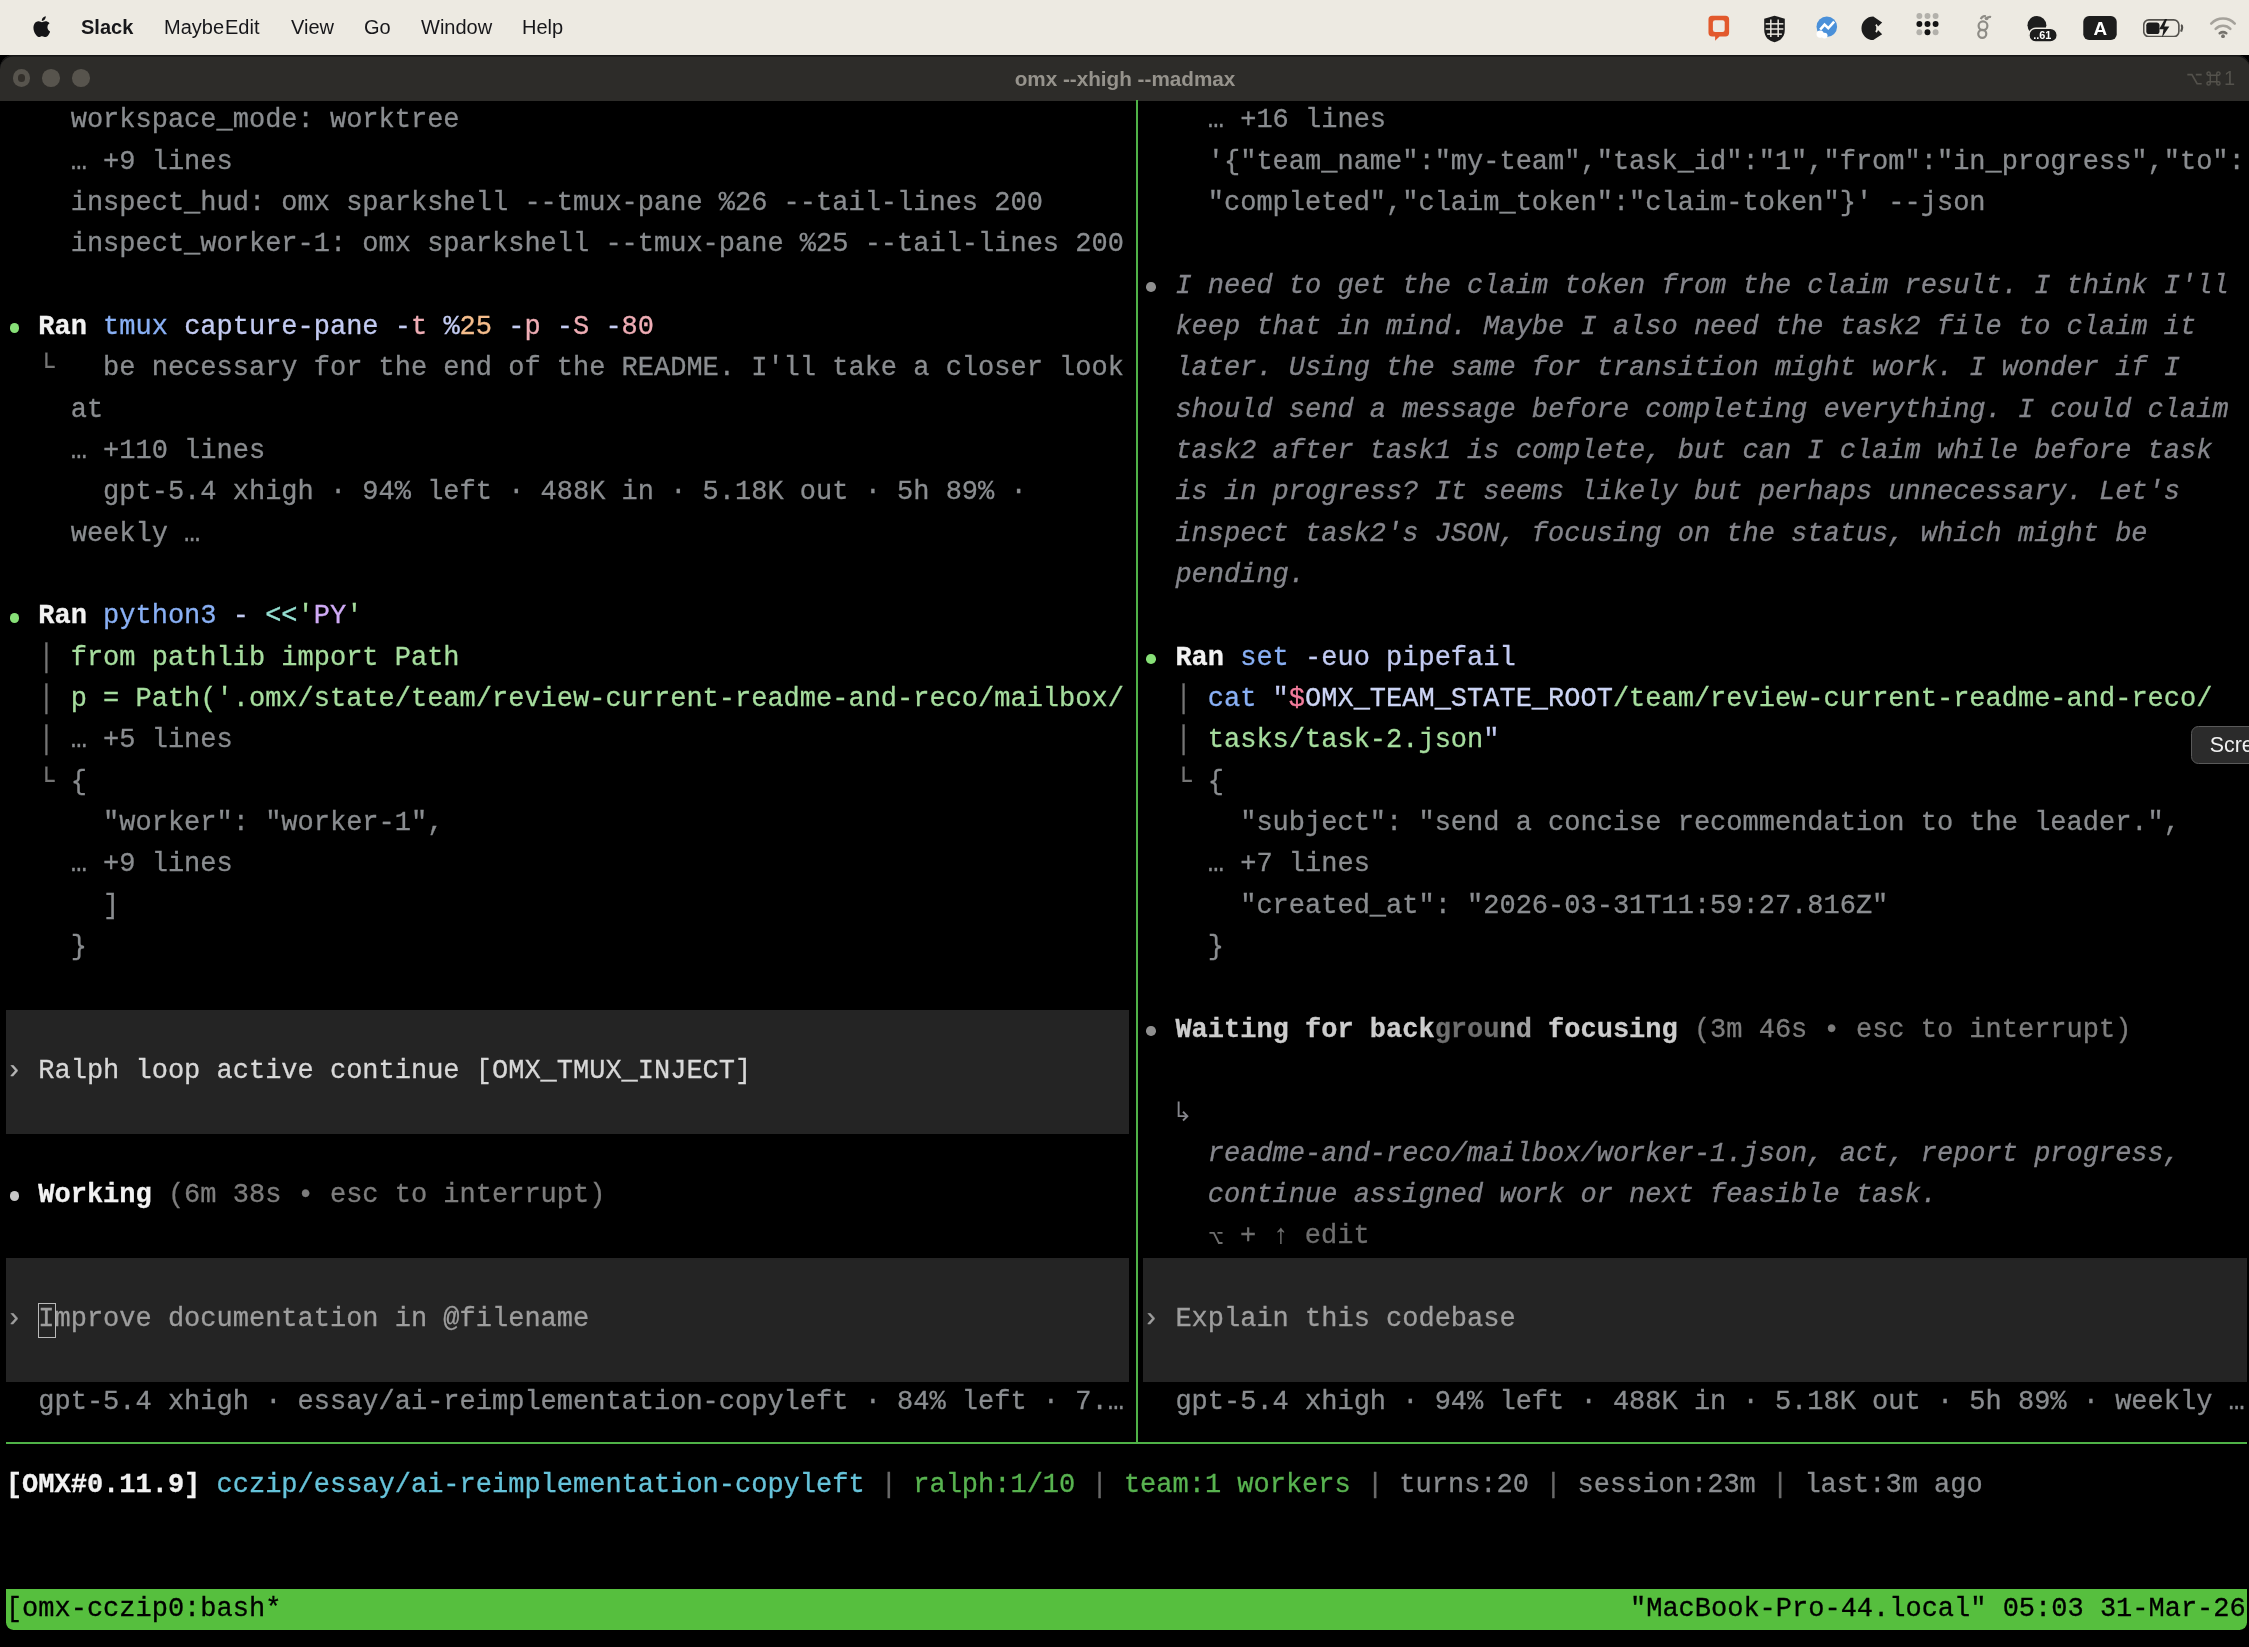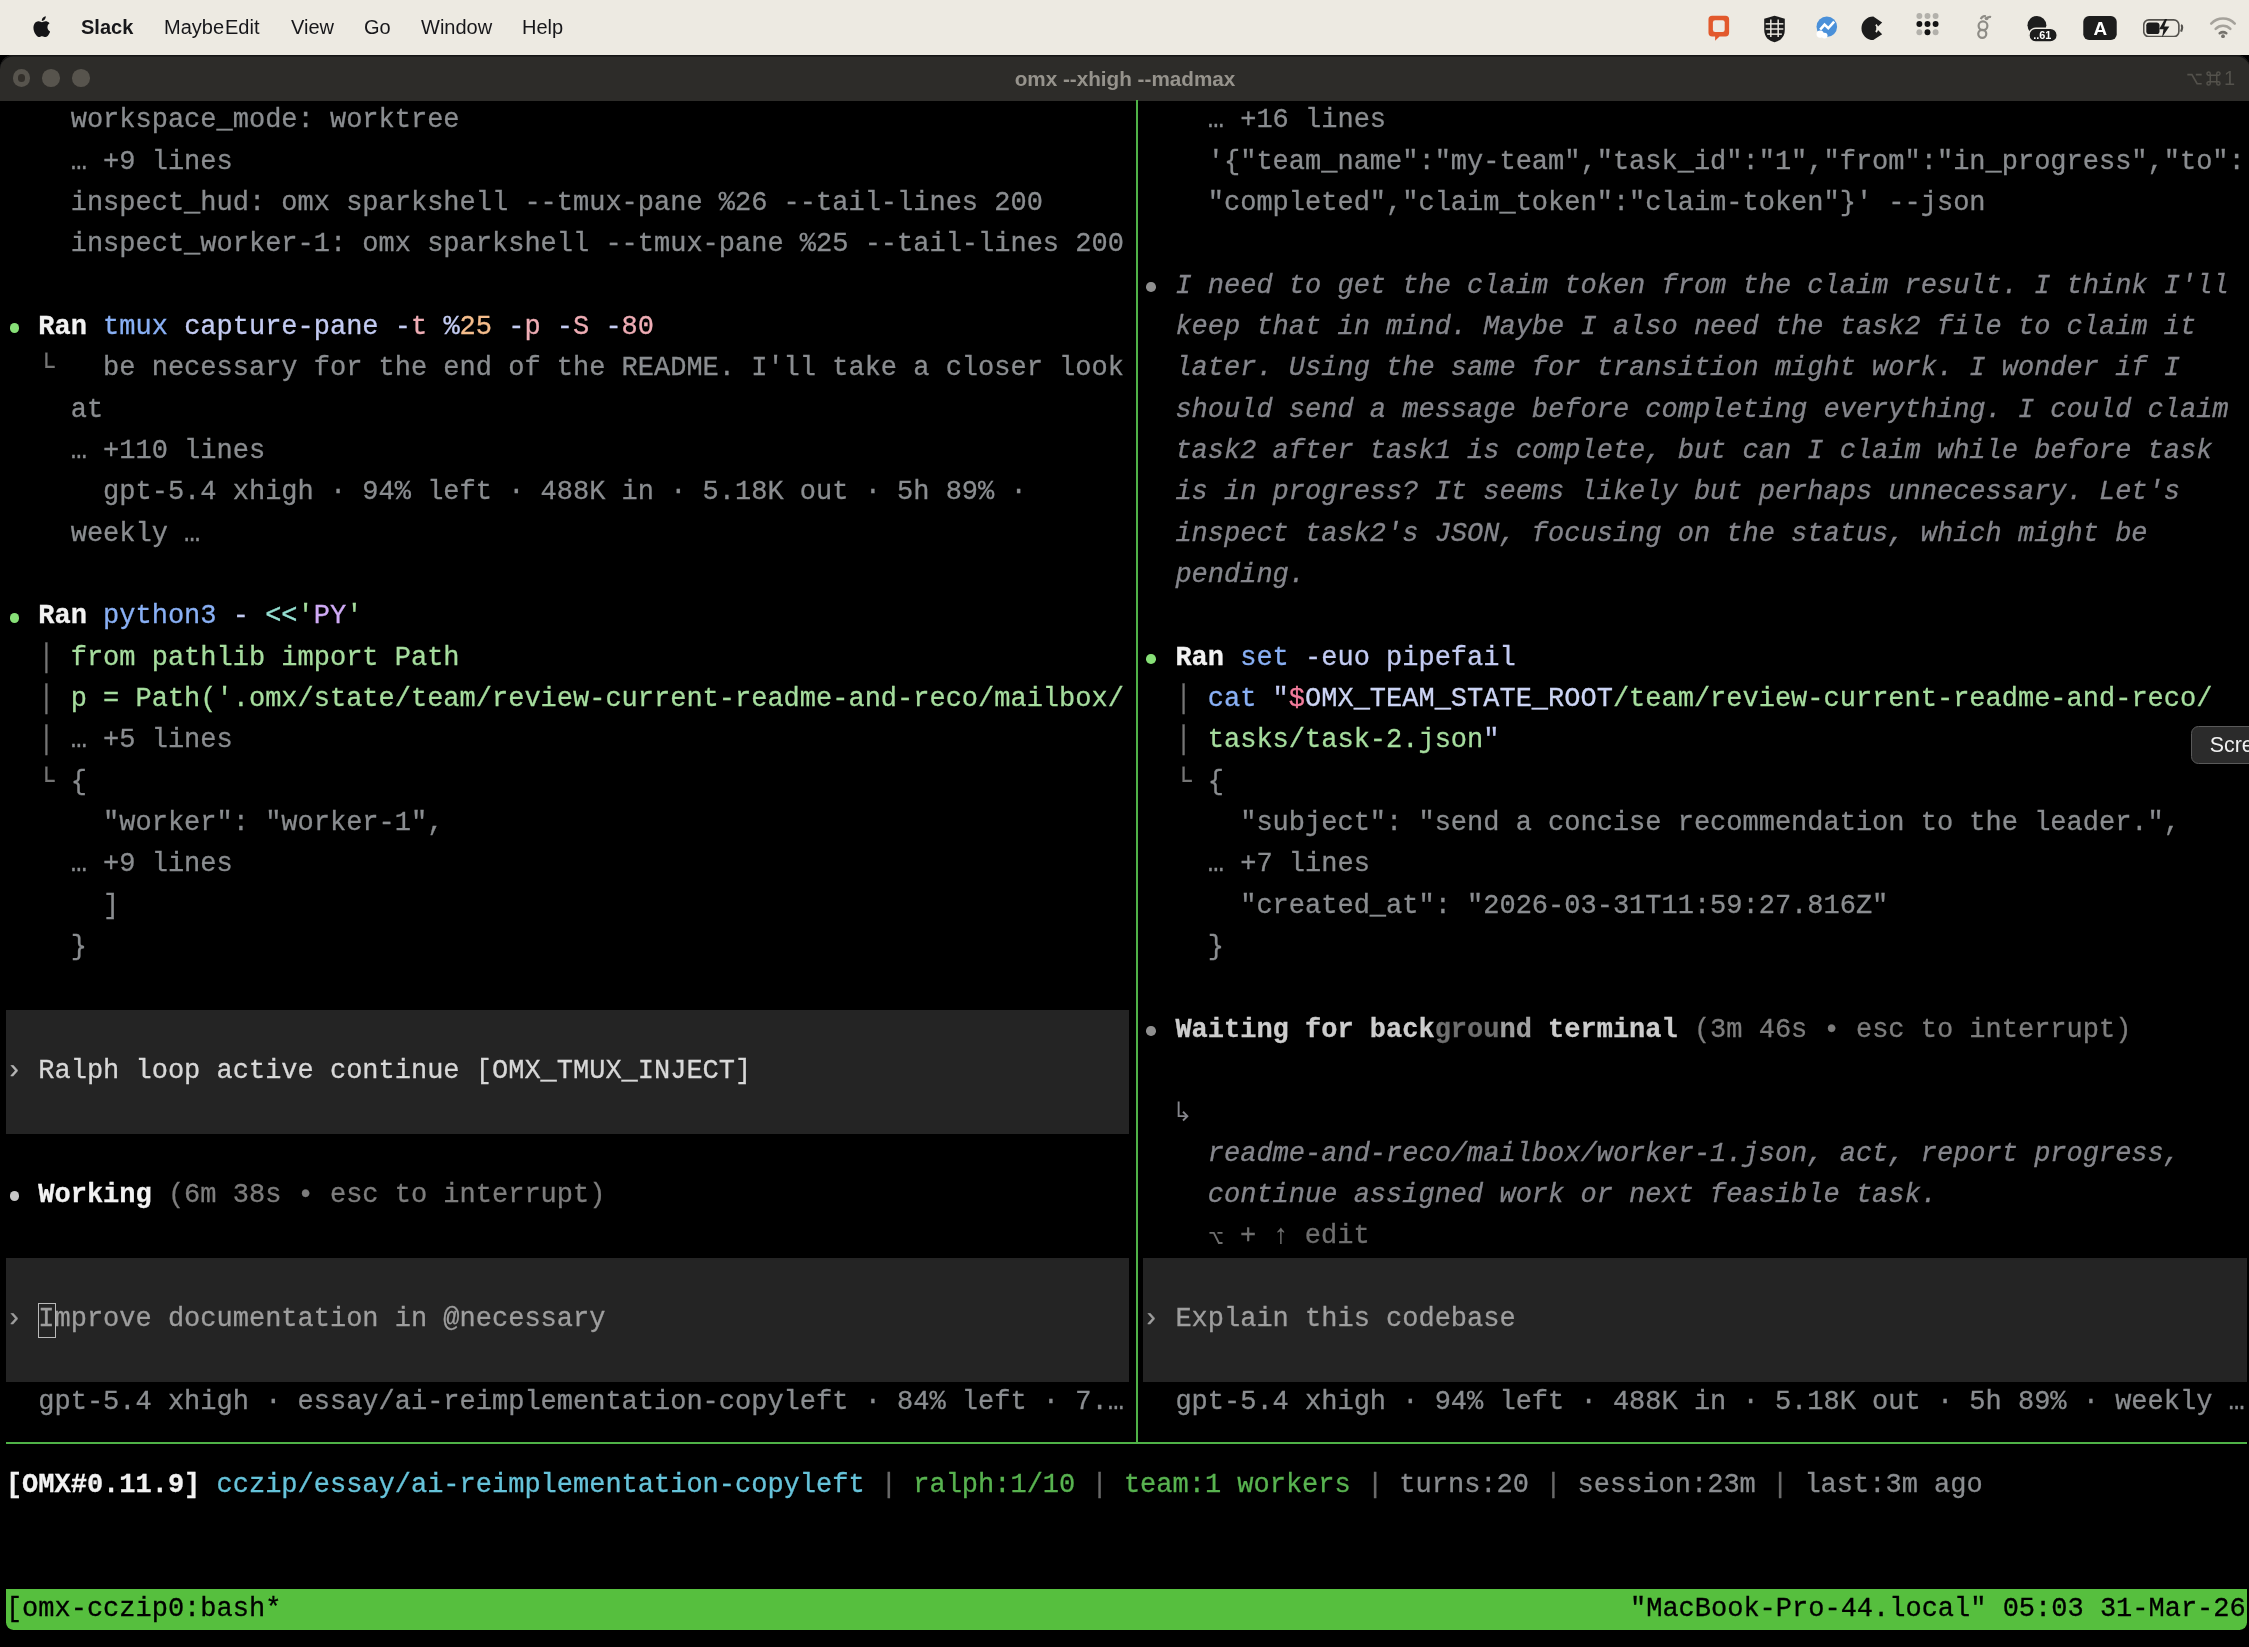--- a/index.html
+++ b/index.html
@@ -150,42 +150,42 @@
 <div class="r" style="left:5.9px;top:638px"><span class="t">  │ </span><span class="gr">from pathlib import Path</span></div>
 <div class="r" style="left:5.9px;top:679px"><span class="t">  │ </span><span class="gr">p = Path('.omx/state/team/review-current-readme-and-reco/mailbox/</span></div>
 <div class="r" style="left:5.9px;top:720px"><span class="t">  │ </span><span class="g">… +5 lines</span></div>
 <div class="r" style="left:5.9px;top:762px"><span class="t">  └ </span><span class="g">{</span></div>
 <div class="r" style="left:5.9px;top:803px"><span class="g">      "worker": "worker-1",</span></div>
 <div class="r" style="left:5.9px;top:844px"><span class="g">    … +9 lines</span></div>
 <div class="r" style="left:5.9px;top:886px"><span class="g">      ]</span></div>
 <div class="r" style="left:5.9px;top:927px"><span class="g">    }</span></div>
 <div class="r" style="left:5.9px;top:1051px"><span class="b1a">›</span> <span class="b1">Ralph loop active continue [OMX_TMUX_INJECT]</span></div>
 <div class="r" style="left:5.9px;top:1175px">  <span class="w">Working</span><span class="p"> (6m 38s • esc to interrupt)</span></div>
-<div class="r" style="left:5.9px;top:1299px"><span class="b2">› Improve documentation in @necessary</span></div>
+<div class="r" style="left:5.9px;top:1299px"><span class="b2">› Improve documentation in @filename</span></div>
 <div class="r" style="left:5.9px;top:1382px"><span class="g">  gpt-5.4 xhigh · essay/ai-reimplementation-copyleft · 84% left · 7.…</span></div>
 <div class="r" style="left:1143px;top:100px"><span class="g">    … +16 lines</span></div>
 <div class="r" style="left:1143px;top:142px"><span class="g">    '{"team_name":"my-team","task_id":"1","from":"in_progress","to":</span></div>
 <div class="r" style="left:1143px;top:183px"><span class="g">    "completed","claim_token":"claim-token"}' --json</span></div>
 <div class="r" style="left:1143px;top:266px">  <span class="it">I need to get the claim token from the claim result. I think I'll</span></div>
 <div class="r" style="left:1143px;top:307px"><span class="it">  keep that in mind. Maybe I also need the task2 file to claim it</span></div>
 <div class="r" style="left:1143px;top:348px"><span class="it">  later. Using the same for transition might work. I wonder if I</span></div>
 <div class="r" style="left:1143px;top:390px"><span class="it">  should send a message before completing everything. I could claim</span></div>
 <div class="r" style="left:1143px;top:431px"><span class="it">  task2 after task1 is complete, but can I claim while before task</span></div>
 <div class="r" style="left:1143px;top:472px"><span class="it">  is in progress? It seems likely but perhaps unnecessary. Let's</span></div>
 <div class="r" style="left:1143px;top:514px"><span class="it">  inspect task2's JSON, focusing on the status, which might be</span></div>
 <div class="r" style="left:1143px;top:555px"><span class="it">  pending.</span></div>
 <div class="r" style="left:1143px;top:638px">  <span class="w">Ran</span> <span class="bl">set</span> <span class="lv">-euo pipefail</span></div>
 <div class="r" style="left:1143px;top:679px"><span class="t">  │ </span><span class="bl">cat</span><span class="lv"> "</span><span class="rd">$</span><span class="vg">OMX_TEAM_STATE_ROOT</span><span class="gr">/team/review-current-readme-and-reco/</span></div>
 <div class="r" style="left:1143px;top:720px"><span class="t">  │ </span><span class="gr">tasks/task-2.json</span><span class="lv">"</span></div>
 <div class="r" style="left:1143px;top:762px"><span class="t">  └ </span><span class="g">{</span></div>
 <div class="r" style="left:1143px;top:803px"><span class="g">      "subject": "send a concise recommendation to the leader.",</span></div>
 <div class="r" style="left:1143px;top:844px"><span class="g">    … +7 lines</span></div>
 <div class="r" style="left:1143px;top:886px"><span class="g">      "created_at": "2026-03-31T11:59:27.816Z"</span></div>
 <div class="r" style="left:1143px;top:927px"><span class="g">    }</span></div>
-<div class="r" style="left:1143px;top:1010px">  <span class="sh1">Waiting for back</span><span class="sh2">grou</span><span class="sh3">nd</span><span class="sh1"> terminal</span><span class="p"> (3m 46s • esc to interrupt)</span></div>
+<div class="r" style="left:1143px;top:1010px">  <span class="sh1">Waiting for back</span><span class="sh2">grou</span><span class="sh3">nd</span><span class="sh1"> focusing</span><span class="p"> (3m 46s • esc to interrupt)</span></div>
 <div class="r" style="left:1143px;top:1092px"><span class="t">  </span><span class="ib" style="width:16px;height:41px;position:relative"><svg width="16" height="41" viewBox="0 0 22 56" style="position:absolute;left:0;top:0">
         <path d="M5 13 L5 33 L16 33" stroke="#85868c" stroke-width="2.6" fill="none"></path>
         <path d="M11 27 L17 33 L11 39" stroke="#85868c" stroke-width="2.6" fill="none"></path>
       </svg></span> </div>
 <div class="r" style="left:1143px;top:1134px"><span class="it">    readme-and-reco/mailbox/worker-1.json, act, report progress,</span></div>
 <div class="r" style="left:1143px;top:1175px"><span class="it">    continue assigned work or next feasible task.</span></div>
 <div class="r" style="left:1143px;top:1216px">    <span class="ib" style="width:16px;height:41px;position:relative"><svg width="16" height="41" viewBox="0 0 22 56" style="position:absolute;left:0;top:0">
         <path d="M2 23 L8 23 L15 37 L20 37 M13 23 L20 23" stroke="#6f6f6f" stroke-width="2.6" fill="none"></path>
       </svg></span><span class="dm"> + ↑ edit</span></div>
 <div class="r" style="left:1143px;top:1299px"><span class="b2">› Explain this codebase</span></div>

